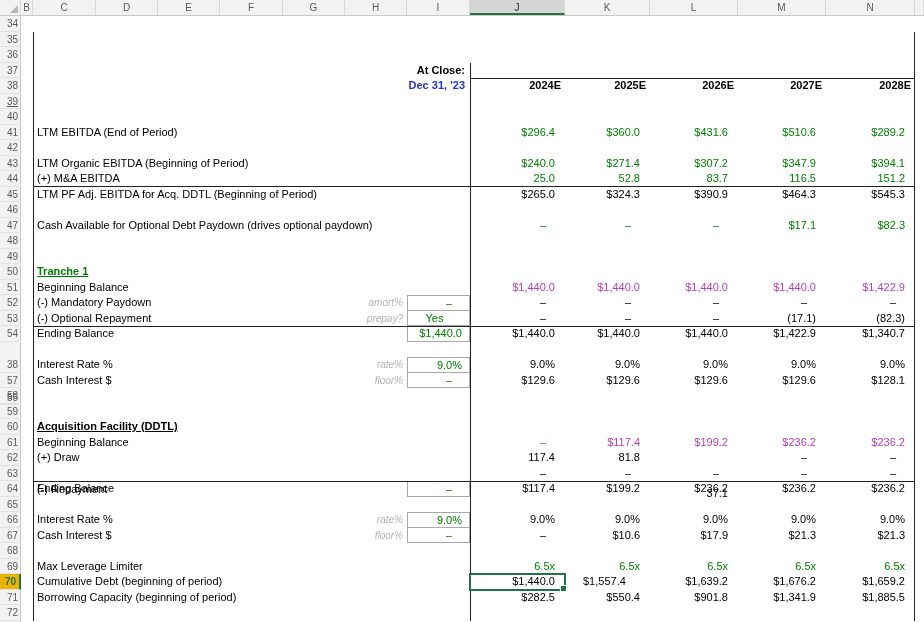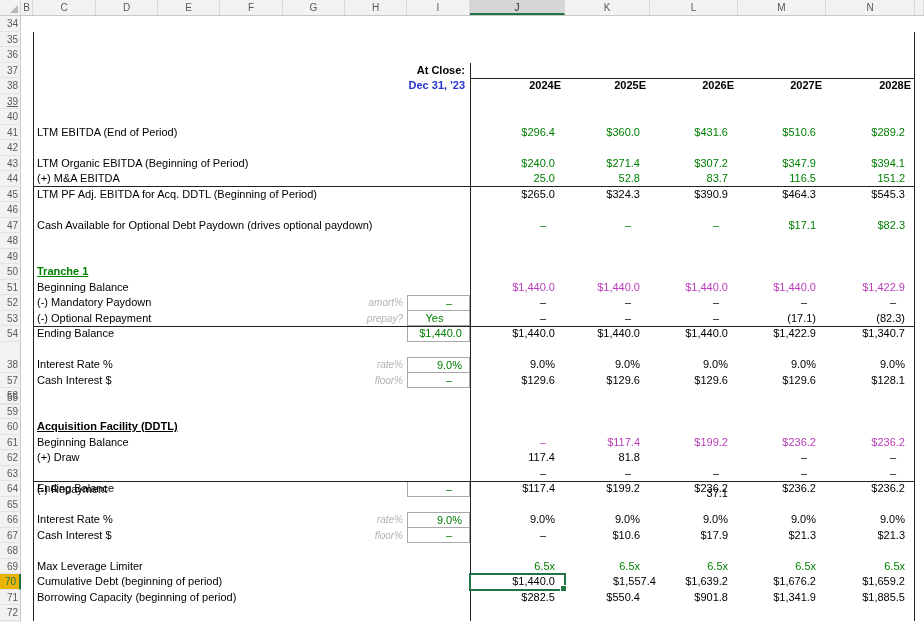--- a/index.html
+++ b/index.html
@@ -19,21 +19,21 @@
   .colletter.sel{background:#d5d5d5;border-bottom:2px solid var(--accent);color:#222;}
   .corner{position:absolute;left:0;top:0;width:21px;height:15px;background:#f2f2f2;
     border-right:1px solid #d9d9d9;box-sizing:border-box;}
   .corner .tri{position:absolute;right:2px;bottom:2px;width:0;height:0;
     border-left:8px solid transparent;border-bottom:8px solid #b8b8b8;}
   
   .rowheaders{position:absolute;left:0;top:16px;width:21px;height:606px;background:#f2f2f2;
     border-right:1px solid var(--hdrline);box-sizing:border-box;z-index:5;}
   .rownum{position:absolute;left:0;width:21px;text-align:right;padding-right:3px;
     font-size:10px;color:#5a5a5a;box-sizing:border-box;border-bottom:1px solid #e2e2e2;}
-  .rownum.sel{color:var(--accent);font-weight:normal;background:#eab308;
+  .rownum.sel{color:var(--accent);font-weight:bold;background:#eab308;
     border-right:2px solid var(--accent);}
   
   .cell{position:absolute;box-sizing:border-box;white-space:nowrap;text-align:right;padding-right:10px;}
   .cell.dash{padding-right:19px;}
   .cell.yr{font-weight:bold;padding-right:4px;}
   .rowlabel{position:absolute;box-sizing:border-box;white-space:nowrap;text-align:left;padding-left:3px;}
   .rowlabel.sec-green{color:var(--green);font-weight:bold;text-decoration:underline;}
   .rowlabel.sec-black{color:#000;font-weight:bold;text-decoration:underline;}
   .sublabel{position:absolute;box-sizing:border-box;text-align:right;padding-right:3px;
     color:var(--sub);font-style:italic;font-size:10px;}
@@ -239,21 +239,21 @@
       <div class="cell v-black" style="left: 738px; width: 88px; top: 527.5px; height: 15.5px; line-height: 15.5px;">$21.3</div>
       <div class="cell v-black" style="left: 826px; width: 89px; top: 527.5px; height: 15.5px; line-height: 15.5px;">$21.3</div>
       <div class="rowlabel" style="left: 34px; width: 372px; top: 558.5px; height: 15.5px; line-height: 15.5px;">Max Leverage Limiter</div>
       <div class="cell v-green" style="left: 470px; width: 95px; top: 558.5px; height: 15.5px; line-height: 15.5px;">6.5x</div>
       <div class="cell v-green" style="left: 565px; width: 85px; top: 558.5px; height: 15.5px; line-height: 15.5px;">6.5x</div>
       <div class="cell v-green" style="left: 650px; width: 88px; top: 558.5px; height: 15.5px; line-height: 15.5px;">6.5x</div>
       <div class="cell v-green" style="left: 738px; width: 88px; top: 558.5px; height: 15.5px; line-height: 15.5px;">6.5x</div>
       <div class="cell v-green" style="left: 826px; width: 89px; top: 558.5px; height: 15.5px; line-height: 15.5px;">6.5x</div>
       <div class="rowlabel" style="left: 34px; width: 372px; top: 574px; height: 15.5px; line-height: 15.5px;">Cumulative Debt (beginning of period)</div>
       <div class="cell v-black" style="left: 470px; width: 95px; top: 574px; height: 15.5px; line-height: 15.5px;">$1,440.0</div>
-      <div class="cell v-black" style="left: 568px; width: 85px; top: 574px; height: 15.5px; line-height: 15.5px; padding-left: 45px;">$1,557.4</div>
+      <div class="cell v-black" style="left: 538px; width: 85px; top: 574px; height: 15.5px; line-height: 15.5px; padding-left: 45px;">$1,557.4</div>
       <div class="cell v-black" style="left: 650px; width: 88px; top: 574px; height: 15.5px; line-height: 15.5px;">$1,639.2</div>
       <div class="cell v-black" style="left: 738px; width: 88px; top: 574px; height: 15.5px; line-height: 15.5px;">$1,676.2</div>
       <div class="cell v-black" style="left: 826px; width: 89px; top: 574px; height: 15.5px; line-height: 15.5px;">$1,659.2</div>
       <div class="rowlabel" style="left: 34px; width: 372px; top: 589.5px; height: 15.5px; line-height: 15.5px;">Borrowing Capacity (beginning of period)</div>
       <div class="cell v-black" style="left: 470px; width: 95px; top: 589.5px; height: 15.5px; line-height: 15.5px;">$282.5</div>
       <div class="cell v-black" style="left: 565px; width: 85px; top: 589.5px; height: 15.5px; line-height: 15.5px;">$550.4</div>
       <div class="cell v-black" style="left: 650px; width: 88px; top: 589.5px; height: 15.5px; line-height: 15.5px;">$901.8</div>
       <div class="cell v-black" style="left: 738px; width: 88px; top: 589.5px; height: 15.5px; line-height: 15.5px;">$1,341.9</div>
       <div class="cell v-black" style="left: 826px; width: 89px; top: 589.5px; height: 15.5px; line-height: 15.5px;">$1,885.5</div>
     </div>

